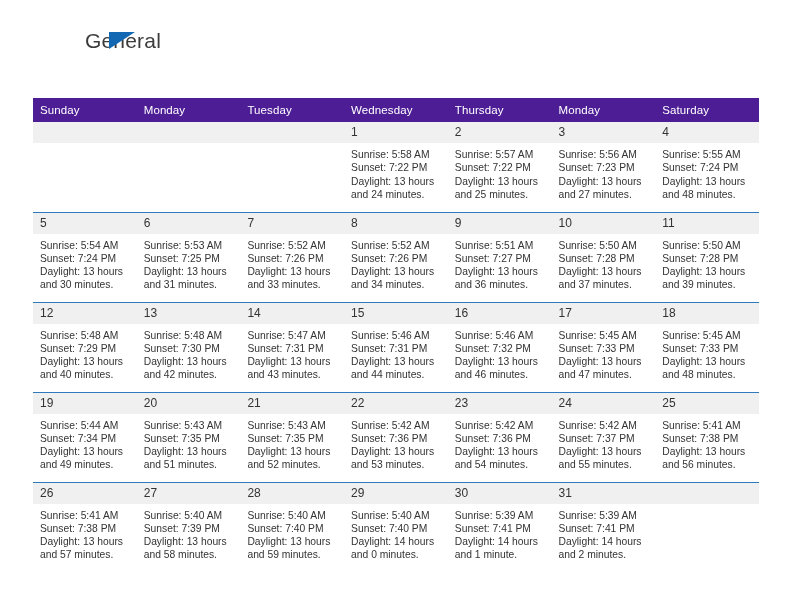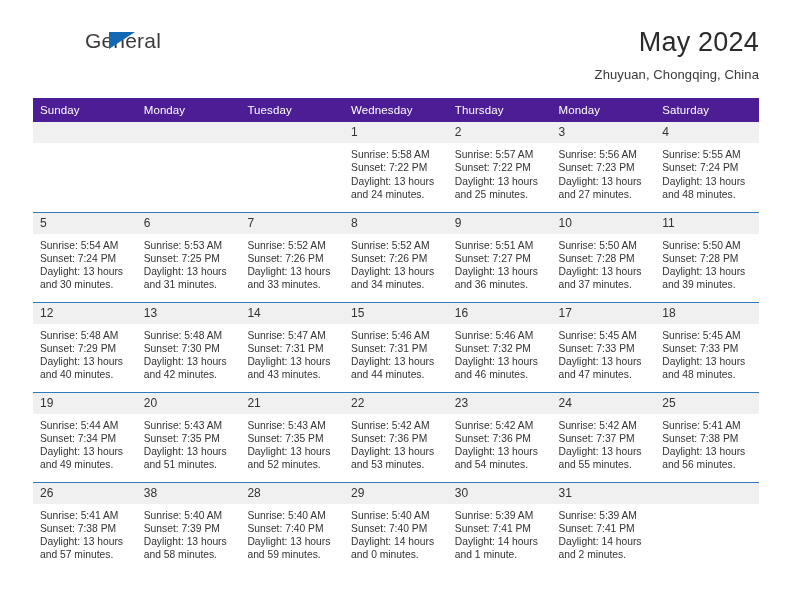--- a/index.html
+++ b/index.html
@@ -130,24 +130,20 @@
 
 <div class="page">
 
   <div class="header">
 
     <div class="logo">
       <span class="logo-general">General</span>
       <span class="logo-triangle"></span>
     </div>
 
-    <div class="title-block">
-      <div class="cal-title">May 2024</div>
-      <div class="cal-subtitle">Zhuyuan, Chongqing, China</div>
-    </div>
 
   </div>
 
   <table class="calendar">
     <thead>
       <tr id="weekday-row">
           <th>Sunday</th>
           <th>Monday</th>
           <th>Tuesday</th>
           <th>Wednesday</th>
@@ -403,21 +399,21 @@
           <td>
             <div class="daynum">26</div>
             <div class="details">
               <div>Sunrise: 5:41 AM</div>
               <div>Sunset: 7:38 PM</div>
               <div>Daylight: 13 hours</div>
               <div>and 57 minutes.</div>
             </div>
           </td>
           <td>
-            <div class="daynum">38</div>
+            <div class="daynum">27</div>
             <div class="details">
               <div>Sunrise: 5:40 AM</div>
               <div>Sunset: 7:39 PM</div>
               <div>Daylight: 13 hours</div>
               <div>and 58 minutes.</div>
             </div>
           </td>
           <td>
             <div class="daynum">28</div>
             <div class="details">

